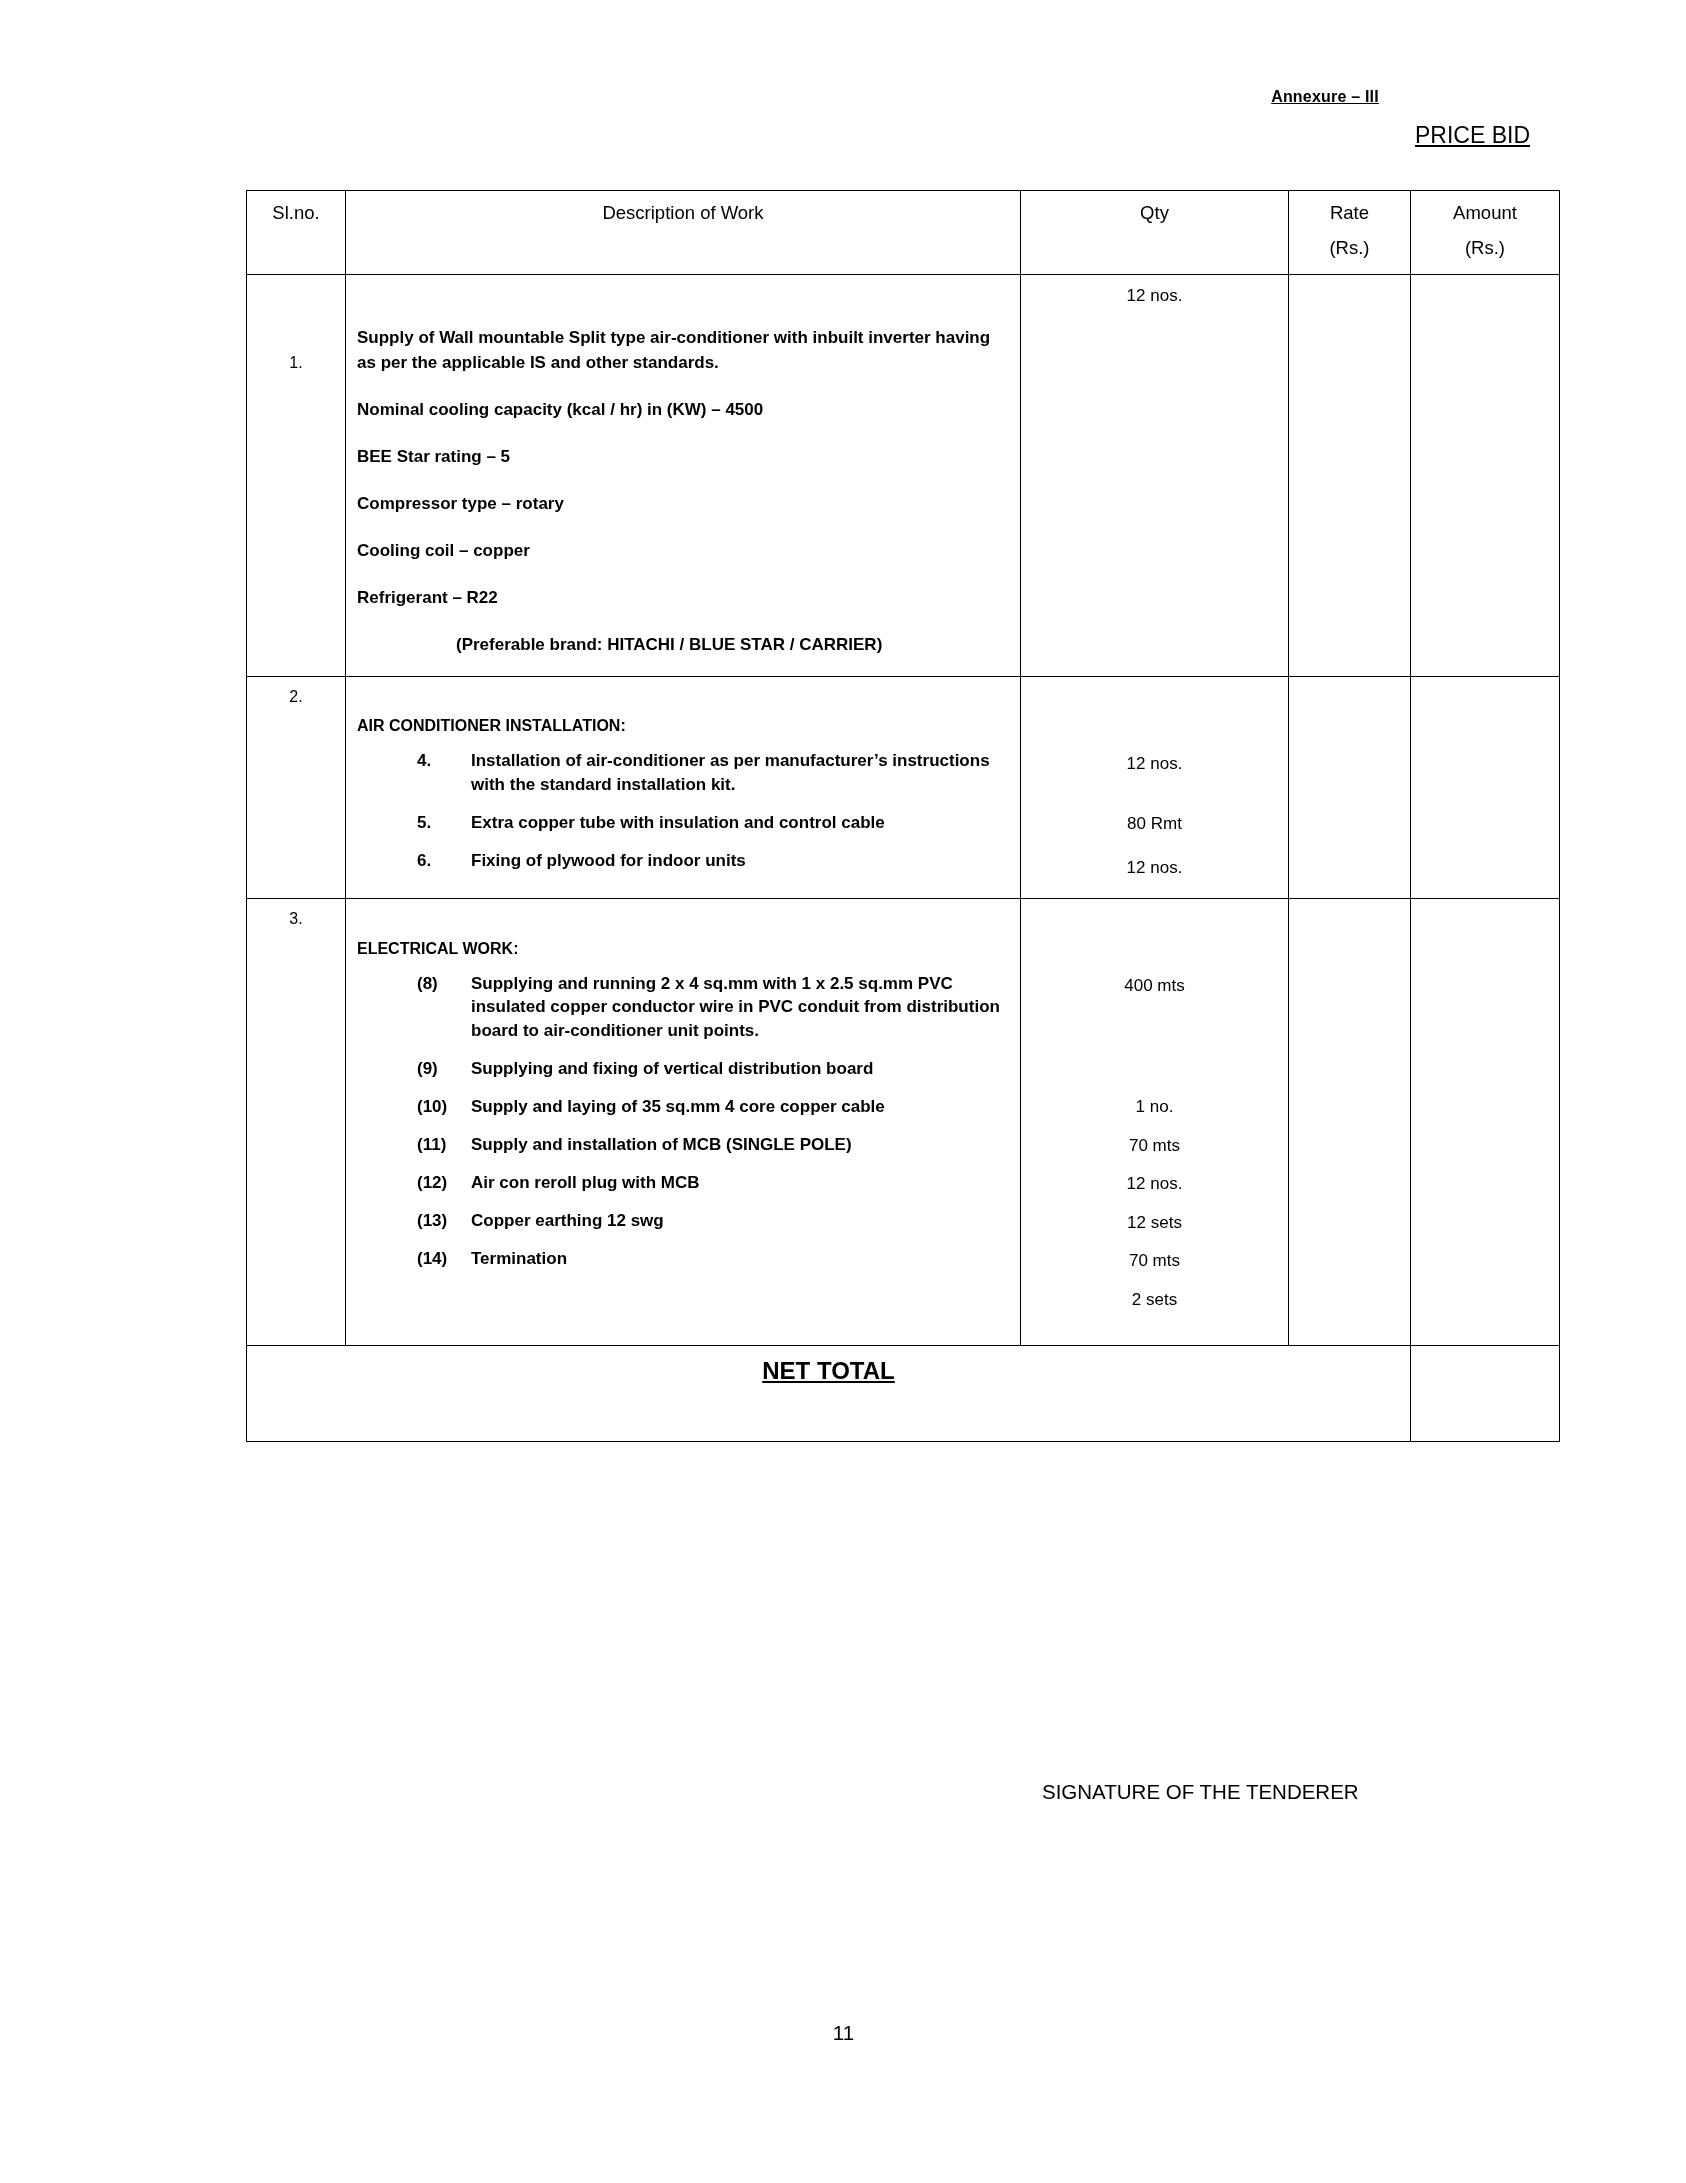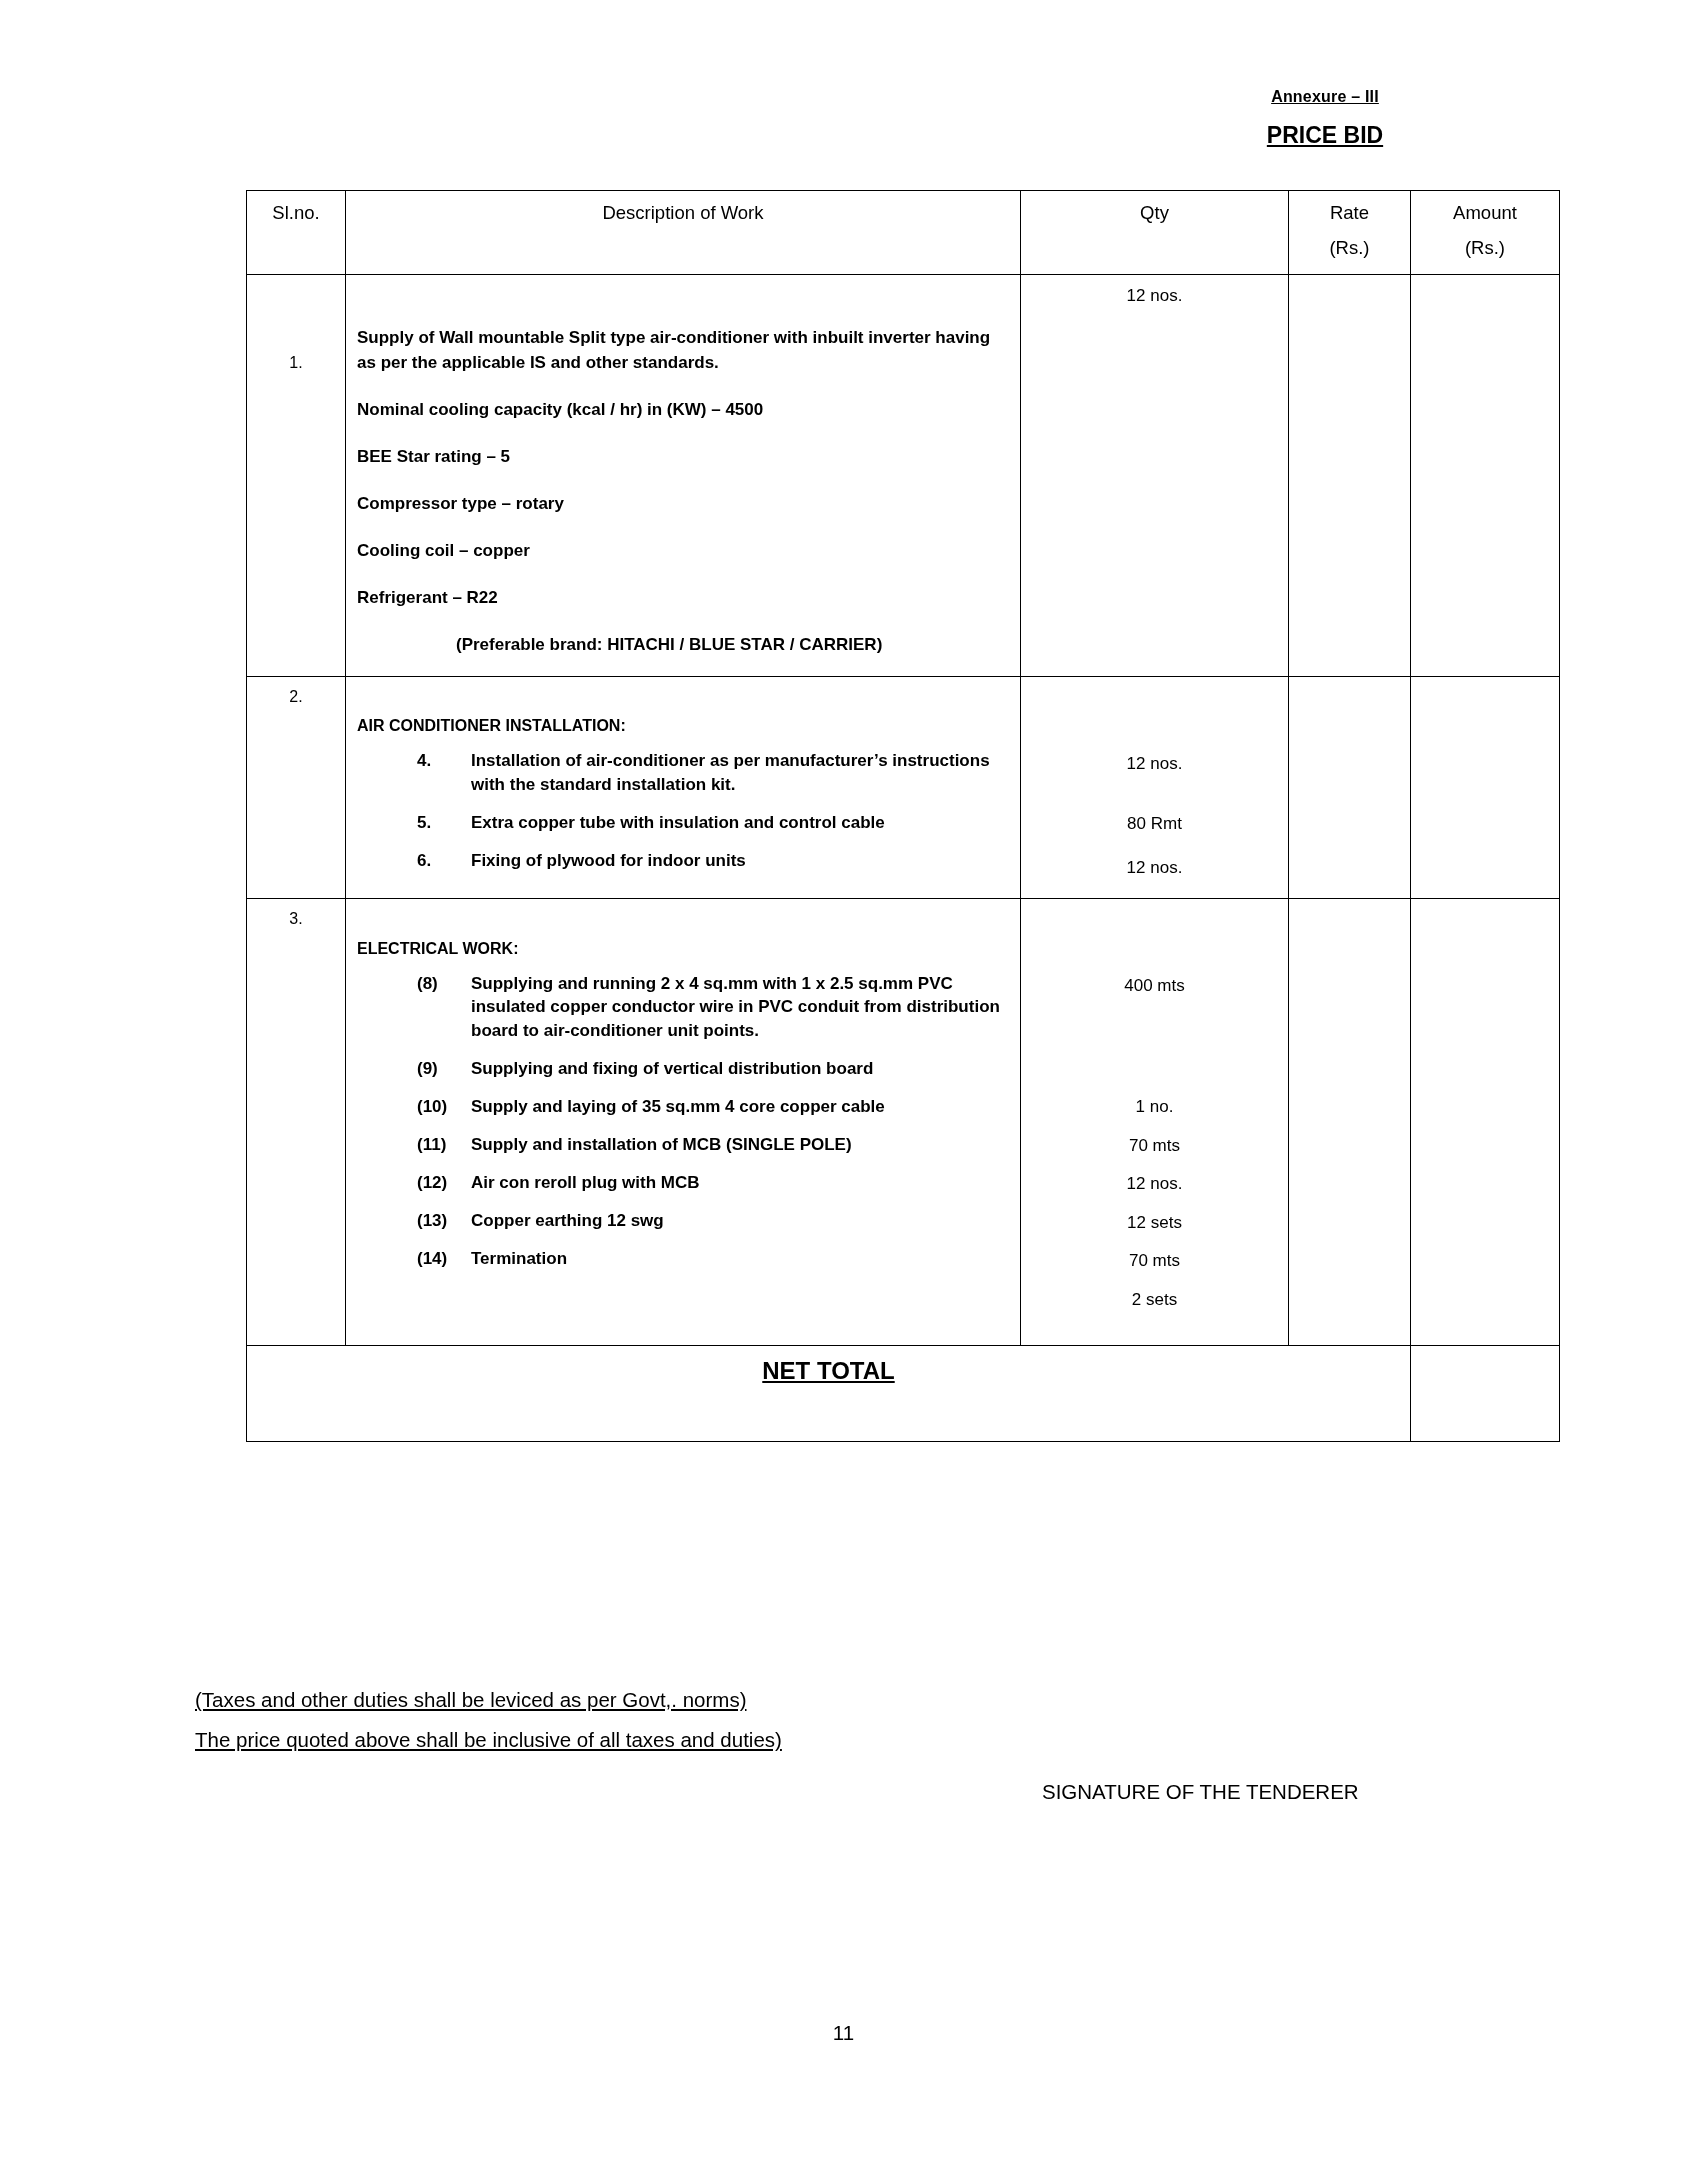--- a/index.html
+++ b/index.html
@@ -30,24 +30,25 @@
   }
   .annexure {
     font-size: 16px;
     font-weight: bold;
     text-decoration: underline;
     letter-spacing: 0.2px;
     line-height: 1.35;
   }
   .pricebid {
     font-size: 23px;
-    font-weight: bold;
+    font-weight: normal;
     text-decoration: underline;
     margin-top: 12px;
     line-height: 1.35;
+    text-align: right;
   }
   table.bid {
     position: absolute;
     top: 190px;
     left: 246px;
     width: 1313px;
     border-collapse: collapse;
     table-layout: fixed;
   }
   table.bid td, table.bid th {
@@ -296,23 +297,19 @@
       </tr>
 
       <tr>
         <td class="nettotal-cell" colspan="4">NET TOTAL</td>
         <td class="blank-cell"></td>
       </tr>
 
     </tbody>
   </table>
 
-  <div class="notes">
-    <div>(Taxes and other duties shall be leviced as per Govt,. norms)</div>
-    <div>The price quoted above shall be inclusive of all taxes and duties)</div>
-  </div>
 
   <div class="signature">SIGNATURE OF THE TENDERER</div>
 
   <div class="page-number">11</div>
 
 </div>
 
 
 </body></html>

